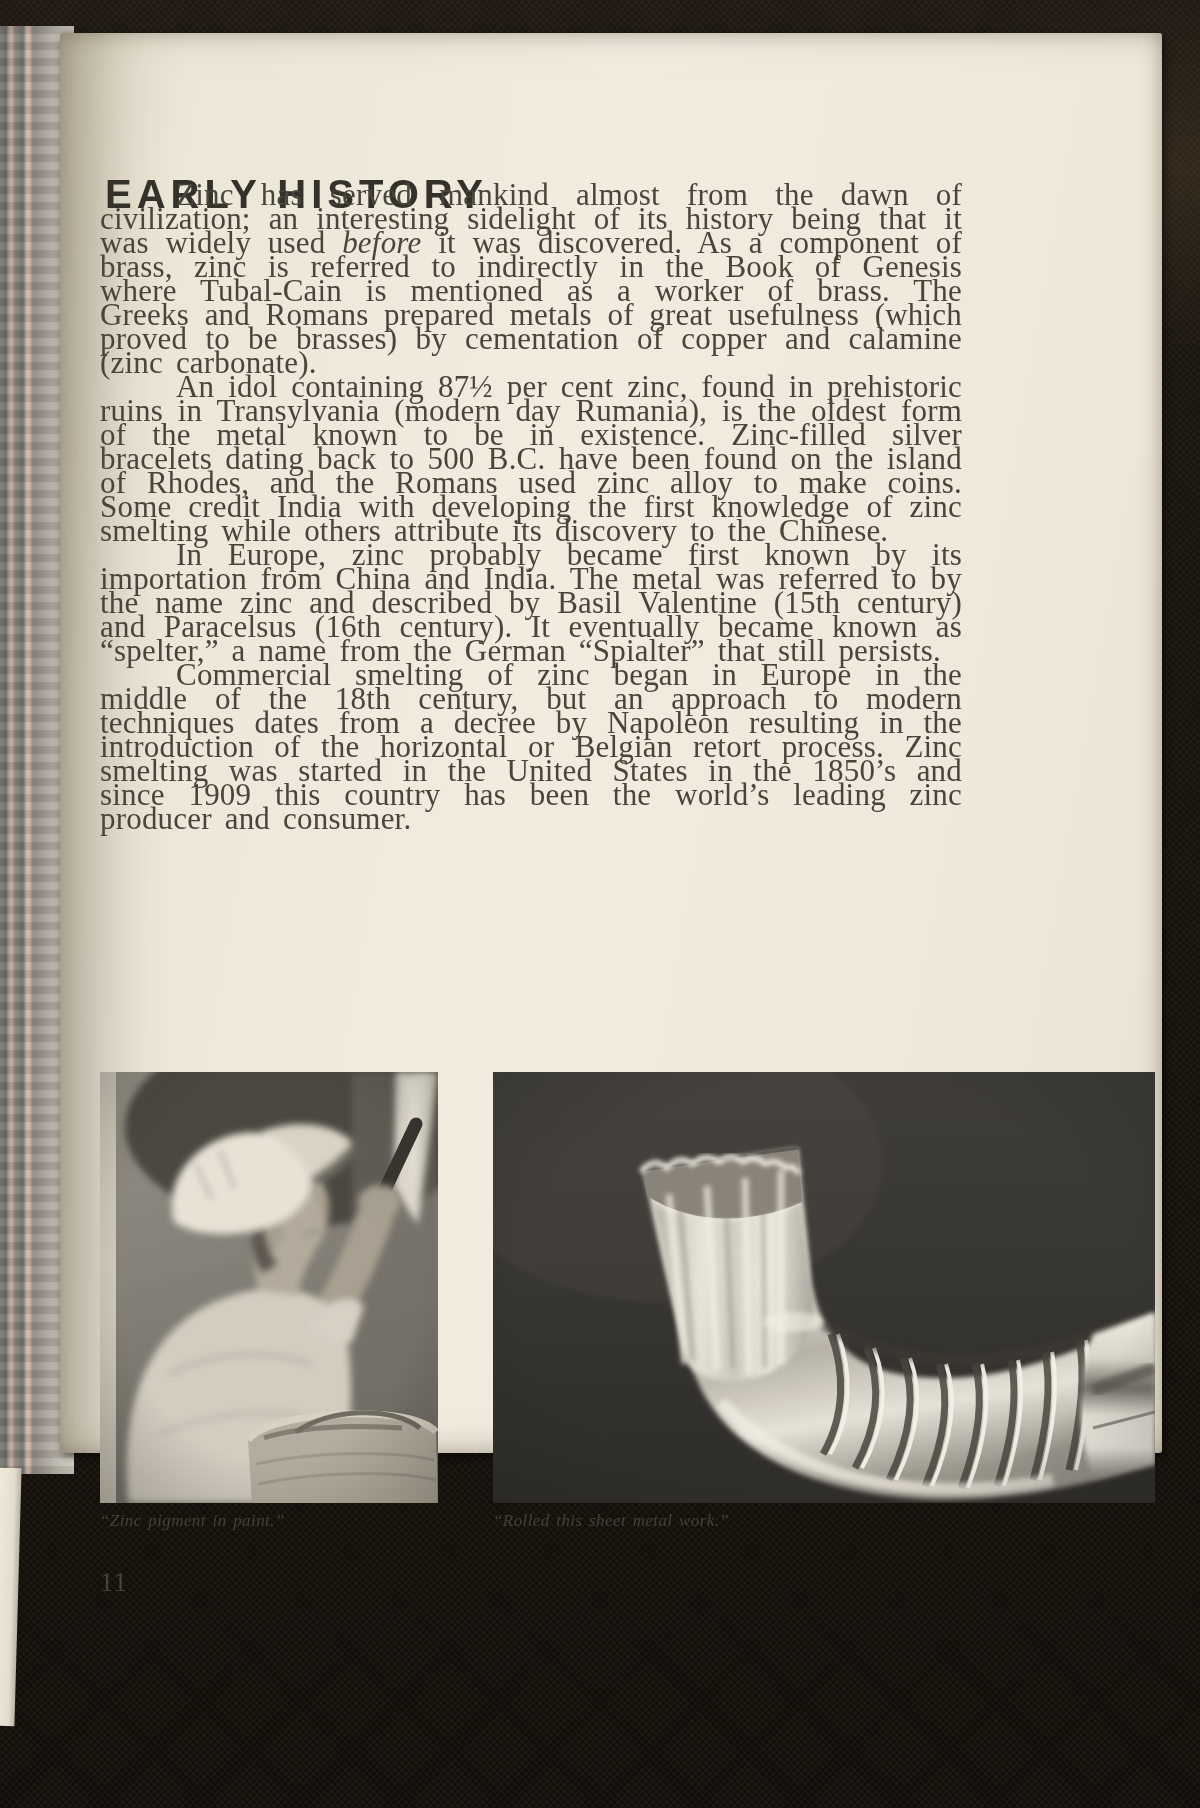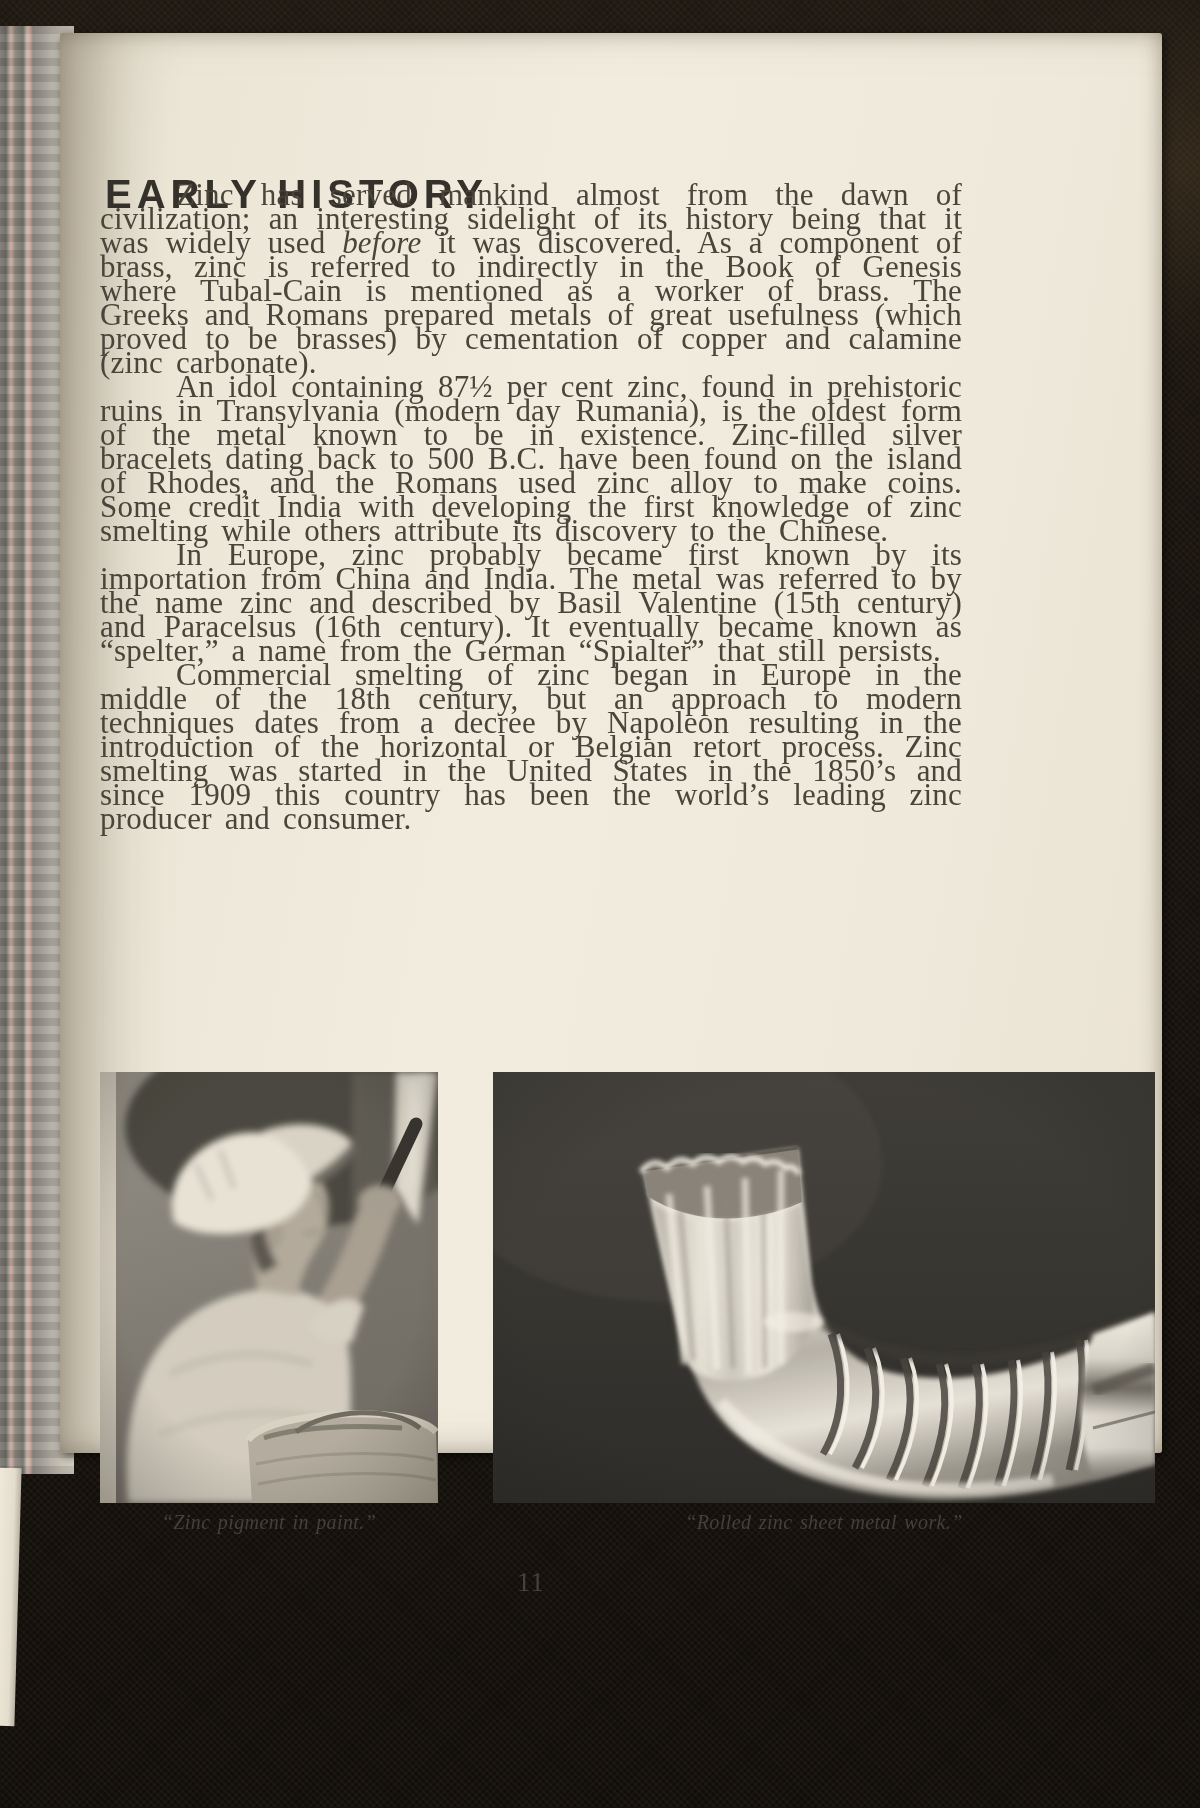--- a/index.html
+++ b/index.html
@@ -45,28 +45,28 @@
     font-size:31px;line-height:24px;color:#4a453b;
     text-align:justify;word-spacing:5px;letter-spacing:.2px;
   }
   .bodytext p{margin:0;text-indent:76px;}
   .bodytext .ital{font-style:italic;}
   .photo{position:absolute;top:1039px;height:431px;display:block;filter:sepia(.06) contrast(.96);}
   .photo-left{left:40px;width:338px;}
   .photo-right{left:433px;width:662px;}
   .caption{
     position:absolute;top:1478px;height:34px;
-    font-style:italic;font-size:20px;color:#45413a;text-align:center;
+    font-style:italic;font-size:17px;color:#45413a;text-align:left;
     letter-spacing:.4px;word-spacing:2px;
   }
   .caption-left{left:40px;width:338px;}
   .caption-right{left:433px;width:662px;}
   .page-number{
     position:absolute;left:40px;top:1534px;width:862px;
-    text-align:center;font-size:27px;color:#46423a;letter-spacing:1px;
+    text-align:left;font-size:27px;color:#46423a;letter-spacing:1px;
   }
 </style>
 </head>
 <body>
 
 <div class="prev-page-strip"></div>
 <div class="prev-page-edge-bottom"></div>
 
 <div class="page">
 
@@ -203,16 +203,16 @@
       <path d="M228,330 C300,408 420,432 560,408" stroke="#f3f0e8" stroke-width="12" opacity="0.7" fill="none" filter="url(#soft2)"></path>
       <path d="M600,262 L662,240 L662,392 L600,406 C584,362 584,310 600,262 Z" fill="url(#rtube)" filter="url(#soft2)"></path>
       <path d="M600,318 L662,296" stroke="#55514a" stroke-width="12" opacity="0.75" filter="url(#soft2)"></path>
       <path d="M600,356 L662,340" stroke="#6b675f" stroke-width="3" opacity="0.7"></path>
       <ellipse cx="300" cy="250" rx="30" ry="10" fill="#f6f3ec" opacity="0.6" filter="url(#soft2)"></ellipse>
     </g>
     <rect width="662" height="431" fill="url(#vign2)"></rect>
   </svg>
 
   <div class="caption caption-left">“Zinc pigment in paint.”</div>
-  <div class="caption caption-right">“Rolled zinc sheet metal work.”</div>
+  <div class="caption caption-right">“Rolled this sheet metal work.”</div>
 
   <div class="page-number">11</div>
 </div>
 
 </body></html>

